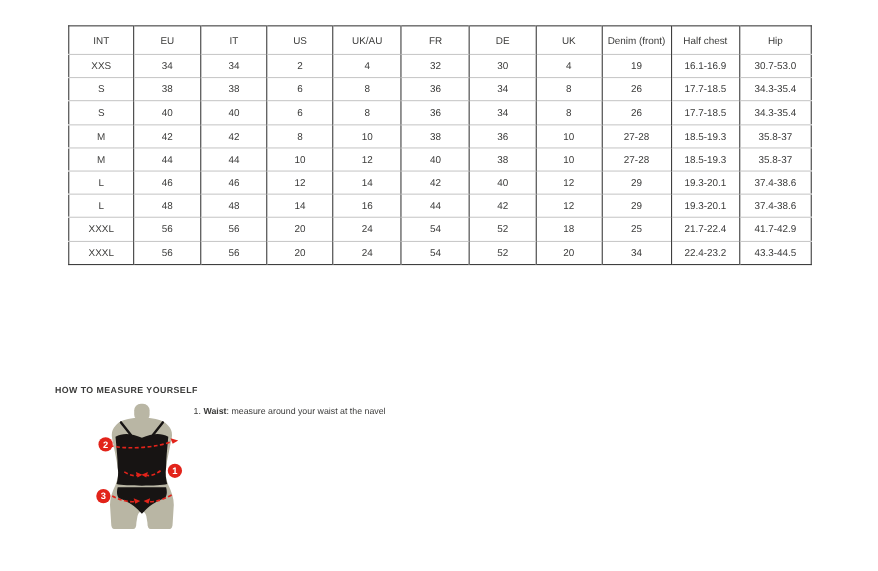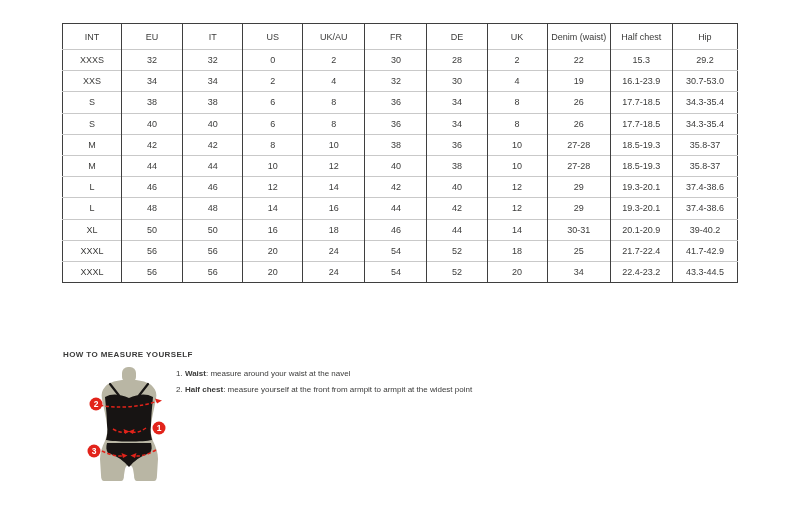--- a/index.html
+++ b/index.html
@@ -30,21 +30,21 @@
     border-left:1px solid #3f3f3f;
     border-top:1px solid #c9c9c9;
     height:20.2px;
     white-space:nowrap;
     overflow:hidden;
   }
   table.size-table thead th{height:25px;border-top:none;}
   table.size-table th:first-child, table.size-table td:first-child{border-left:none;}
   
   .measure-title{
-    position:absolute;left:63px;top:350px;
+    position:absolute;left:50px;top:350px;
     font-size:8px;font-weight:700;letter-spacing:.4px;
     color:#3b3b3a;
   }
   .figure-box{position:absolute;left:74px;top:363px;width:115px;height:122px;}
   .steps{
     position:absolute;left:176px;top:369px;
     list-style:none;margin:0;padding:0;
     font-size:8px;color:#3b3b3a;
   }
   .steps li{margin:0 16px 7px 0;line-height:9px;}
@@ -71,50 +71,37 @@
     <thead>
       <tr>
           <th>INT</th>
           <th>EU</th>
           <th>IT</th>
           <th>US</th>
           <th>UK/AU</th>
           <th>FR</th>
           <th>DE</th>
           <th>UK</th>
-          <th>Denim (waist)</th>
+          <th>Denim (front)</th>
           <th>Half chest</th>
           <th>Hip</th>
         </tr>
     </thead>
     <tbody>
-        <tr>
-          <td>XXXS</td>
-          <td>32</td>
-          <td>32</td>
-          <td>0</td>
-          <td>2</td>
-          <td>30</td>
-          <td>28</td>
-          <td>2</td>
-          <td>22</td>
-          <td>15.3</td>
-          <td>29.2</td>
-        </tr>
         <tr>
           <td>XXS</td>
           <td>34</td>
           <td>34</td>
           <td>2</td>
           <td>4</td>
           <td>32</td>
           <td>30</td>
           <td>4</td>
           <td>19</td>
-          <td>16.1-23.9</td>
+          <td>16.1-16.9</td>
           <td>30.7-53.0</td>
         </tr>
         <tr>
           <td>S</td>
           <td>38</td>
           <td>38</td>
           <td>6</td>
           <td>8</td>
           <td>36</td>
           <td>34</td>
@@ -180,33 +167,20 @@
           <td>48</td>
           <td>48</td>
           <td>14</td>
           <td>16</td>
           <td>44</td>
           <td>42</td>
           <td>12</td>
           <td>29</td>
           <td>19.3-20.1</td>
           <td>37.4-38.6</td>
-        </tr>
-        <tr>
-          <td>XL</td>
-          <td>50</td>
-          <td>50</td>
-          <td>16</td>
-          <td>18</td>
-          <td>46</td>
-          <td>44</td>
-          <td>14</td>
-          <td>30-31</td>
-          <td>20.1-20.9</td>
-          <td>39-40.2</td>
         </tr>
         <tr>
           <td>XXXL</td>
           <td>56</td>
           <td>56</td>
           <td>20</td>
           <td>24</td>
           <td>54</td>
           <td>52</td>
           <td>18</td>
@@ -290,14 +264,13 @@
     </g>
     <g>
       <circle cx="20" cy="88" r="6.5" fill="#e2231a"></circle>
       <text x="20" y="91" text-anchor="middle" font-size="8.5" font-weight="bold" fill="#ffffff">3</text>
     </g>
   </svg>
 </div>
 
 <ol class="steps">
     <li><span>1. </span><span class="step-label">Waist</span><span>: measure around your waist at the navel</span></li>
-    <li><span>2. </span><span class="step-label">Half chest</span><span>: measure yourself at the front from armpit to armpit at the widest point</span></li>
   </ol>
 
 </body></html>

